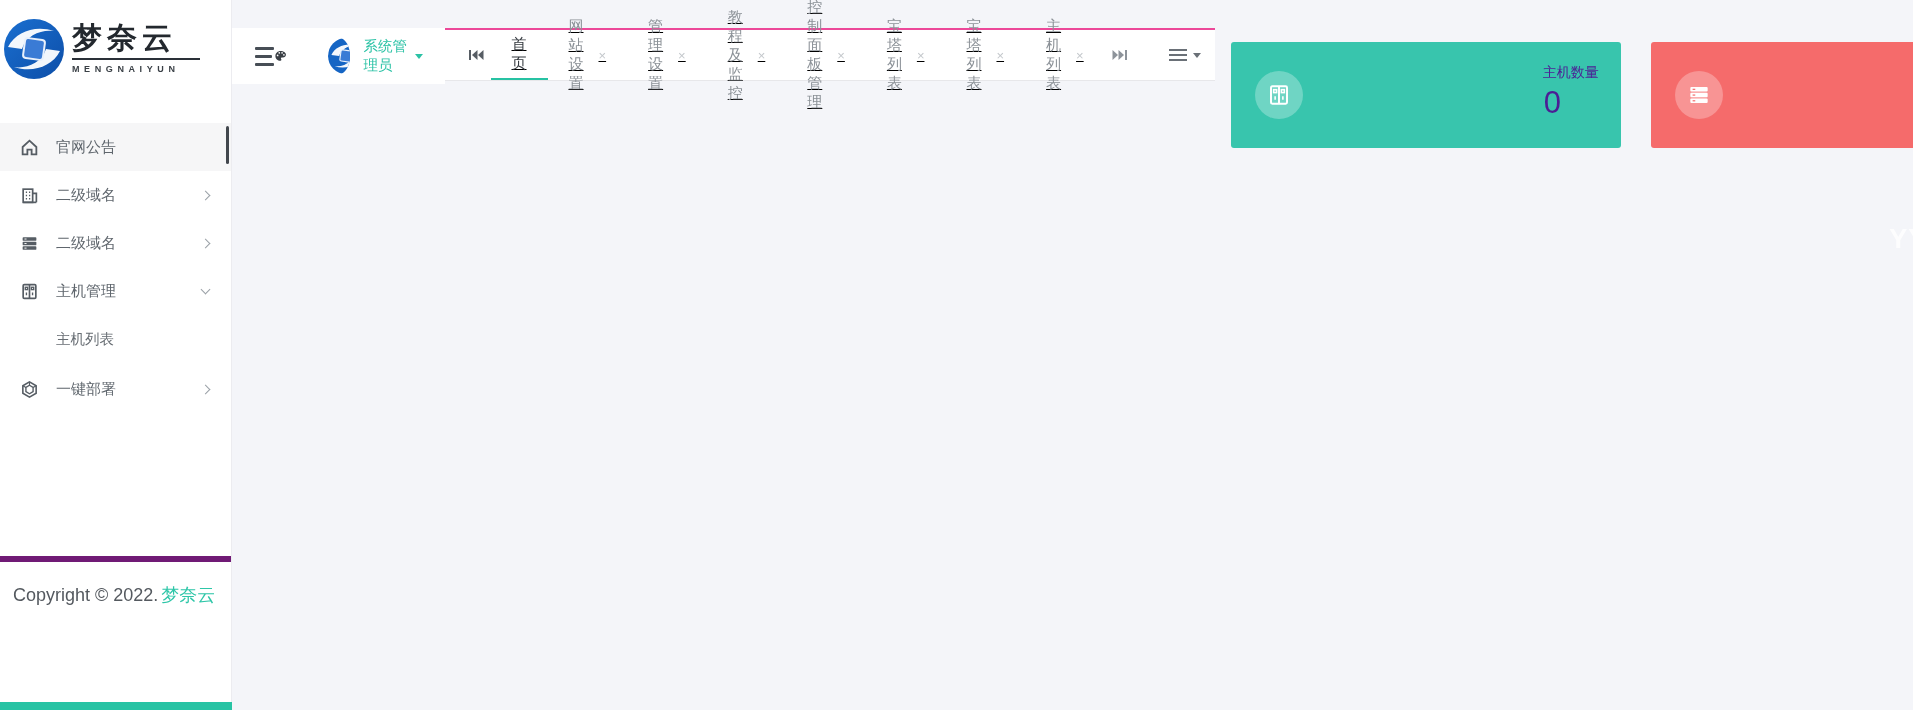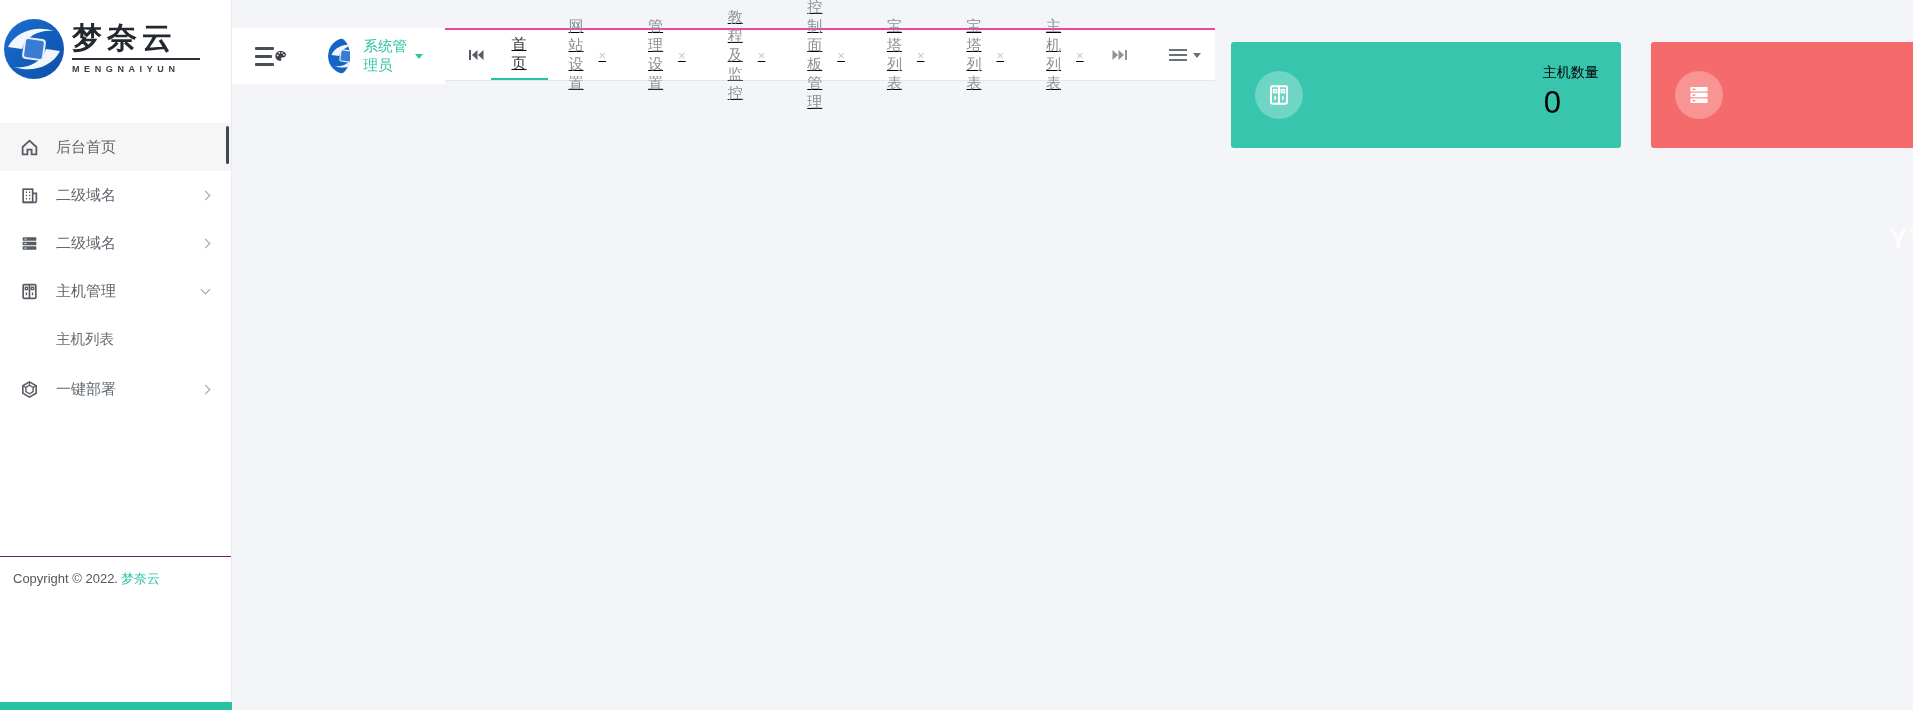--- a/index.html
+++ b/index.html
@@ -28,21 +28,21 @@
   .chev { position:absolute; right:22px; width:7px; height:7px;
     border-right:1.5px solid #9aa0a6; border-bottom:1.5px solid #9aa0a6; }
   .chev.right { transform:rotate(-45deg); }
   .chev.down { transform:rotate(45deg); top:19px; }
   .side-sub { padding:4px 0 6px 0; }
   .side-sub-item { height:40px; line-height:40px; padding-left:56px; font-size:14.5px;
     color:#676d73; cursor:pointer; }
   .side-scroll-thumb { position:absolute; right:2px; top:126px; width:3px; height:38px;
     background:#42474d; border-radius:2px; }
   .side-footer { position:absolute; left:0; top:556px; width:100%;
-    border-top:1px solid #701a75; padding:13px 0 0 13px; font-size:13px; color:#54595f; }
+    border-top:6px solid #701a75; padding:21px 0 0 13px; font-size:18px; color:#54595f; }
   .side-footer a { color:#2ec6a8; text-decoration:none; margin-left:3px; }
   .side-bottom-bar { position:absolute; left:0; bottom:0; width:232px; height:8px;
     background:#27c3a4; }
 
   
   .main { flex:1; display:flex; flex-direction:row; min-width:0;margin-top:28px; }
 
   .topbar { height:56px; background:#ffffff; display:flex; align-items:center;
     padding:0 22px 0 23px; }
   .hamburger { width:26px; cursor:pointer; }
@@ -70,21 +70,21 @@
   .tab-tools { display:flex; align-items:center; margin-left:auto; }
   .tab-menu { display:flex; align-items:center; cursor:pointer; margin-left:34px; }
   .menu-bars { width:18px; }
   .menu-bars .mbar { height:2px; background:#6a7077; margin:3px 0; }
   .tab-menu .caret-down { border-top-color:#6a7077; margin-left:6px; }
 
   .content { flex:1; position:relative; padding:14px 16px; display:flex;
     align-items:flex-start; gap:30px; background:#f4f5f9; }
 
   .stat-card { width:390px; height:106px; border-radius:3px; position:relative;
-    color:#000000; }
+    color:#4c1d95; }
   .stat-card.green { background:#38c5ad; }
   .stat-card.red { background:#f56b6b;padding-left:16px; }
   .badge-circle { position:absolute; left:24px; top:29px; width:48px; height:48px;
     border-radius:50%; background:rgba(255,255,255,0.28); display:flex;
     align-items:center; justify-content:center; }
   .stat-text { position:absolute; right:22px; top:22px; text-align:right; }
   .stat-title { font-size:14px; }
   .stat-value { font-size:31px; font-weight:400; margin-top:4px; text-align:left;
     padding-left:1px; line-height:1.1; }
 
@@ -127,21 +127,21 @@
       </div>
     </div>
 
     <nav class="side-nav">
       <div class="side-item active">
         <span class="sicon">
           <svg width="19" height="19" viewBox="0 0 18 18" fill="none" stroke="currentColor" stroke-width="1.7">
             <path d="M2.5 8.5 L9 2.5 L15.5 8.5 V15.5 H11 V11 H7 V15.5 H2.5 Z"></path>
           </svg>
         </span>
-        <span class="slabel">后台首页</span>
+        <span class="slabel">官网公告</span>
       </div>
 
 
       <div class="side-item">
         <span class="sicon">
           <svg width="19" height="19" viewBox="0 0 18 18" fill="none" stroke="currentColor" stroke-width="1.6">
             <rect x="3" y="3" width="9" height="12.5"></rect>
             <path d="M12 7 h3.5 v8.5"></path>
               <path d="M15.5 15.5 H3"></path>
             <path d="M5.5 6 h1.2 M8.5 6 h1.2 M5.5 9 h1.2 M8.5 9 h1.2 M5.5 12 h1.2 M8.5 12 h1.2" stroke-width="1.4"></path>

